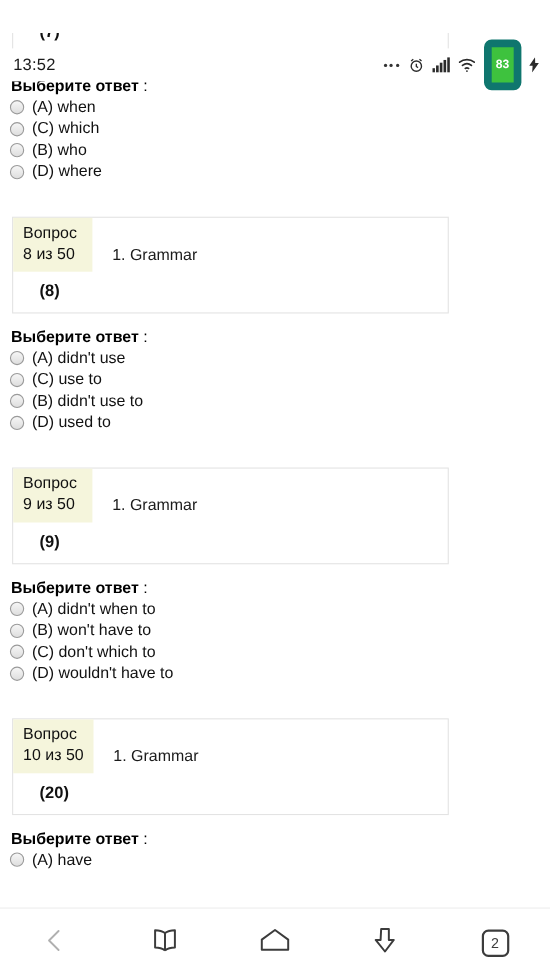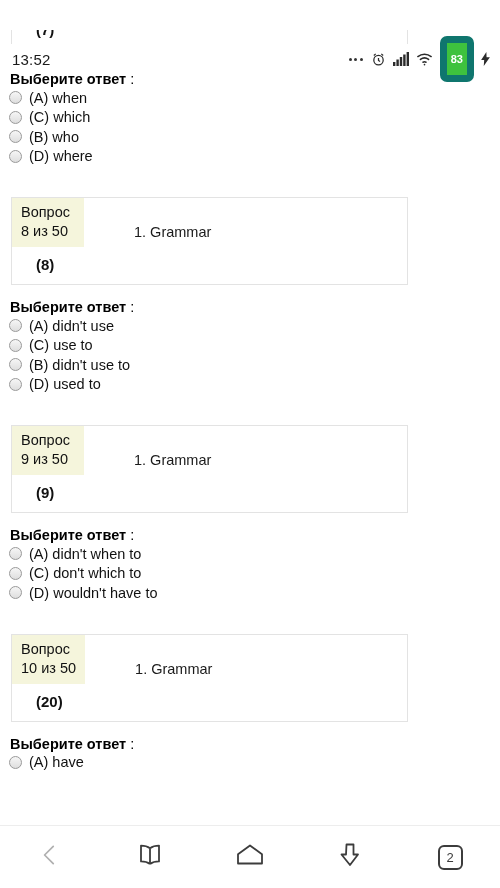--- a/index.html
+++ b/index.html
@@ -50,21 +50,20 @@
     color: #111;
     font-size: 14.5px;
     line-height: 19px;
     padding: 5px 9px 6px 9px;
     white-space: pre-line;
     min-width: 72px;
   }
   .qtopic {
     font-size: 14.5px; color: #1b1b1b;
     padding: 26px 0 0 18px;
-    margin-left: 32px;
   }
   .qnum {
     font-size: 15px; font-weight: bold; color: #111;
     padding: 9px 0 0 24px;
   }
 
   
   .qcard-cut {
     margin: 0 12px 0 11px;
     border: 1px solid #e3e3e3;
@@ -225,20 +224,24 @@
     </div>
 
     <div class="answers">
       <div class="answers-title"><span>Выберите ответ</span><span class="colon"> :</span></div>
       <div class="opt">
         <span class="radio"></span>
         <span class="opt-label">(A) didn't when to</span>
       </div>
       <div class="opt">
         <span class="radio"></span>
+        <span class="opt-label">(B) won't have to</span>
+      </div>
+      <div class="opt">
+        <span class="radio"></span>
         <span class="opt-label">(C) don't which to</span>
       </div>
       <div class="opt">
         <span class="radio"></span>
         <span class="opt-label">(D) wouldn't have to</span>
       </div>
     </div>
 
     <div class="gap-md"></div>
 

